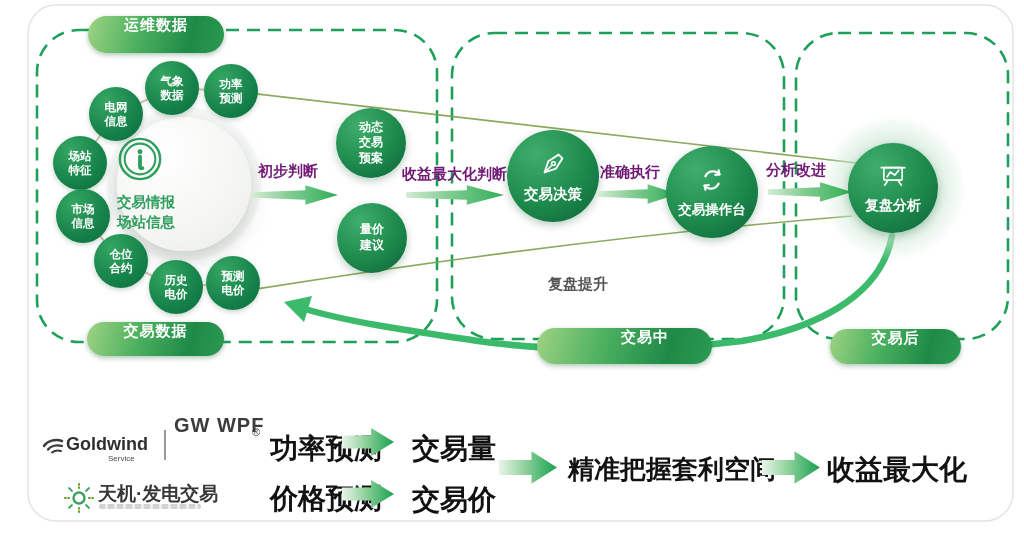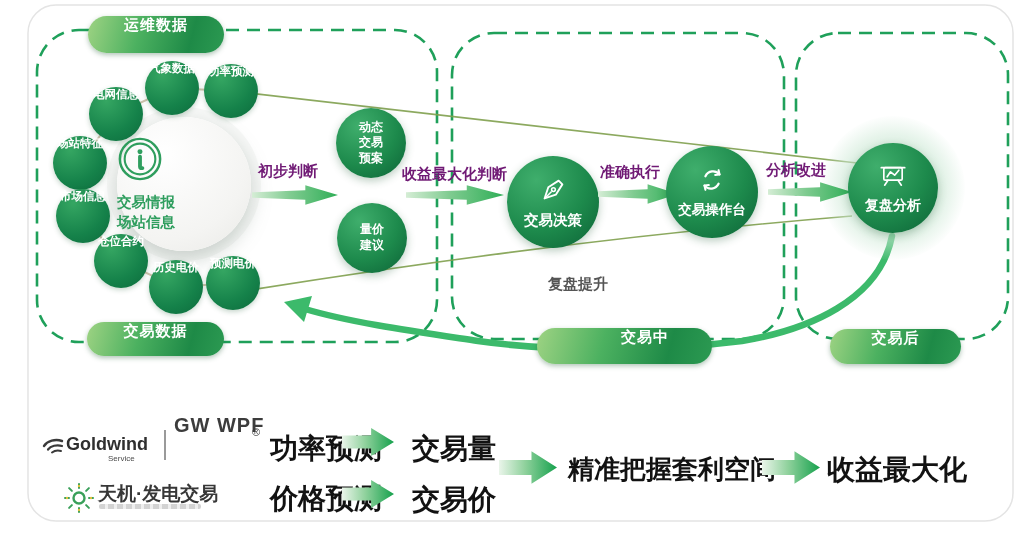--- a/index.html
+++ b/index.html
@@ -4,21 +4,21 @@
 <style>
   html,body{margin:0;padding:0;background:#ffffff;}
   #canvas{position:relative;width:1024px;height:535px;background:#ffffff;overflow:hidden;
           font-family:"Liberation Sans","DejaVu Sans",sans-serif;}
   .abs{position:absolute;}
   svg.overlay{position:absolute;left:0;top:0;z-index:1;}
   
   .ring-node{position:absolute;width:54px;height:54px;border-radius:50%;z-index:2;
     background:radial-gradient(circle at 32% 26%, #35a662, #15824a 60%, #0c6a3c 100%);
     color:#fff;font-weight:bold;font-size:11.5px;line-height:1.25;text-align:center;
-    display:flex;flex-direction:row;justify-content:center;
+    display:flex;flex-direction:column;justify-content:center;
     box-shadow:0 2px 5px rgba(30,90,50,.25);}
   
   .big-node{position:absolute;border-radius:50%;z-index:2;color:#fff;text-align:center;
     background:radial-gradient(circle at 32% 26%, #3fae6c, #1d8a4c 55%, #0c6236 100%);
     display:flex;flex-direction:column;align-items:center;justify-content:center;
     box-shadow:0 3px 8px rgba(30,90,50,.3);}
   .big-node .nlabel{font-weight:bold;}
   .mid-node{width:70px;height:70px;font-size:12px;line-height:1.3;font-weight:bold;}
   
   .center-node{position:absolute;left:117px;top:117px;width:134px;height:134px;border-radius:50%;z-index:2;
@@ -140,21 +140,21 @@
     <span>预案</span>
   </div>
   <div class="big-node mid-node" style="left:337px;top:203px;">
     <span>量价</span>
     <span>建议</span>
   </div>
 
   <div class="flow-label" style="left:402px;top:165px;">收益最大化判断</div>
   <div class="tarrow" style="left:406px;top:184px;width:98px;height:22px;"></div>
 
-  <div class="big-node" style="left:507px;top:156px;width:92px;height:92px;">
+  <div class="big-node" style="left:507px;top:130px;width:92px;height:92px;">
     <span>
       <svg width="30" height="30" viewBox="0 0 32 32">
         <path d="M7 25 L11 13 L22 6 L26 10 L19 21 Z" fill="none" stroke="#ffffff" stroke-width="2" stroke-linejoin="round"></path>
         <circle cx="16.5" cy="15.5" r="2" fill="none" stroke="#ffffff" stroke-width="1.6"></circle>
         <path d="M7 25 L14.5 17.5" fill="none" stroke="#ffffff" stroke-width="1.6"></path>
       </svg>
     </span>
     <span class="nlabel" style="font-size:14.5px;margin-top:2px;">交易决策</span>
   </div>
 

